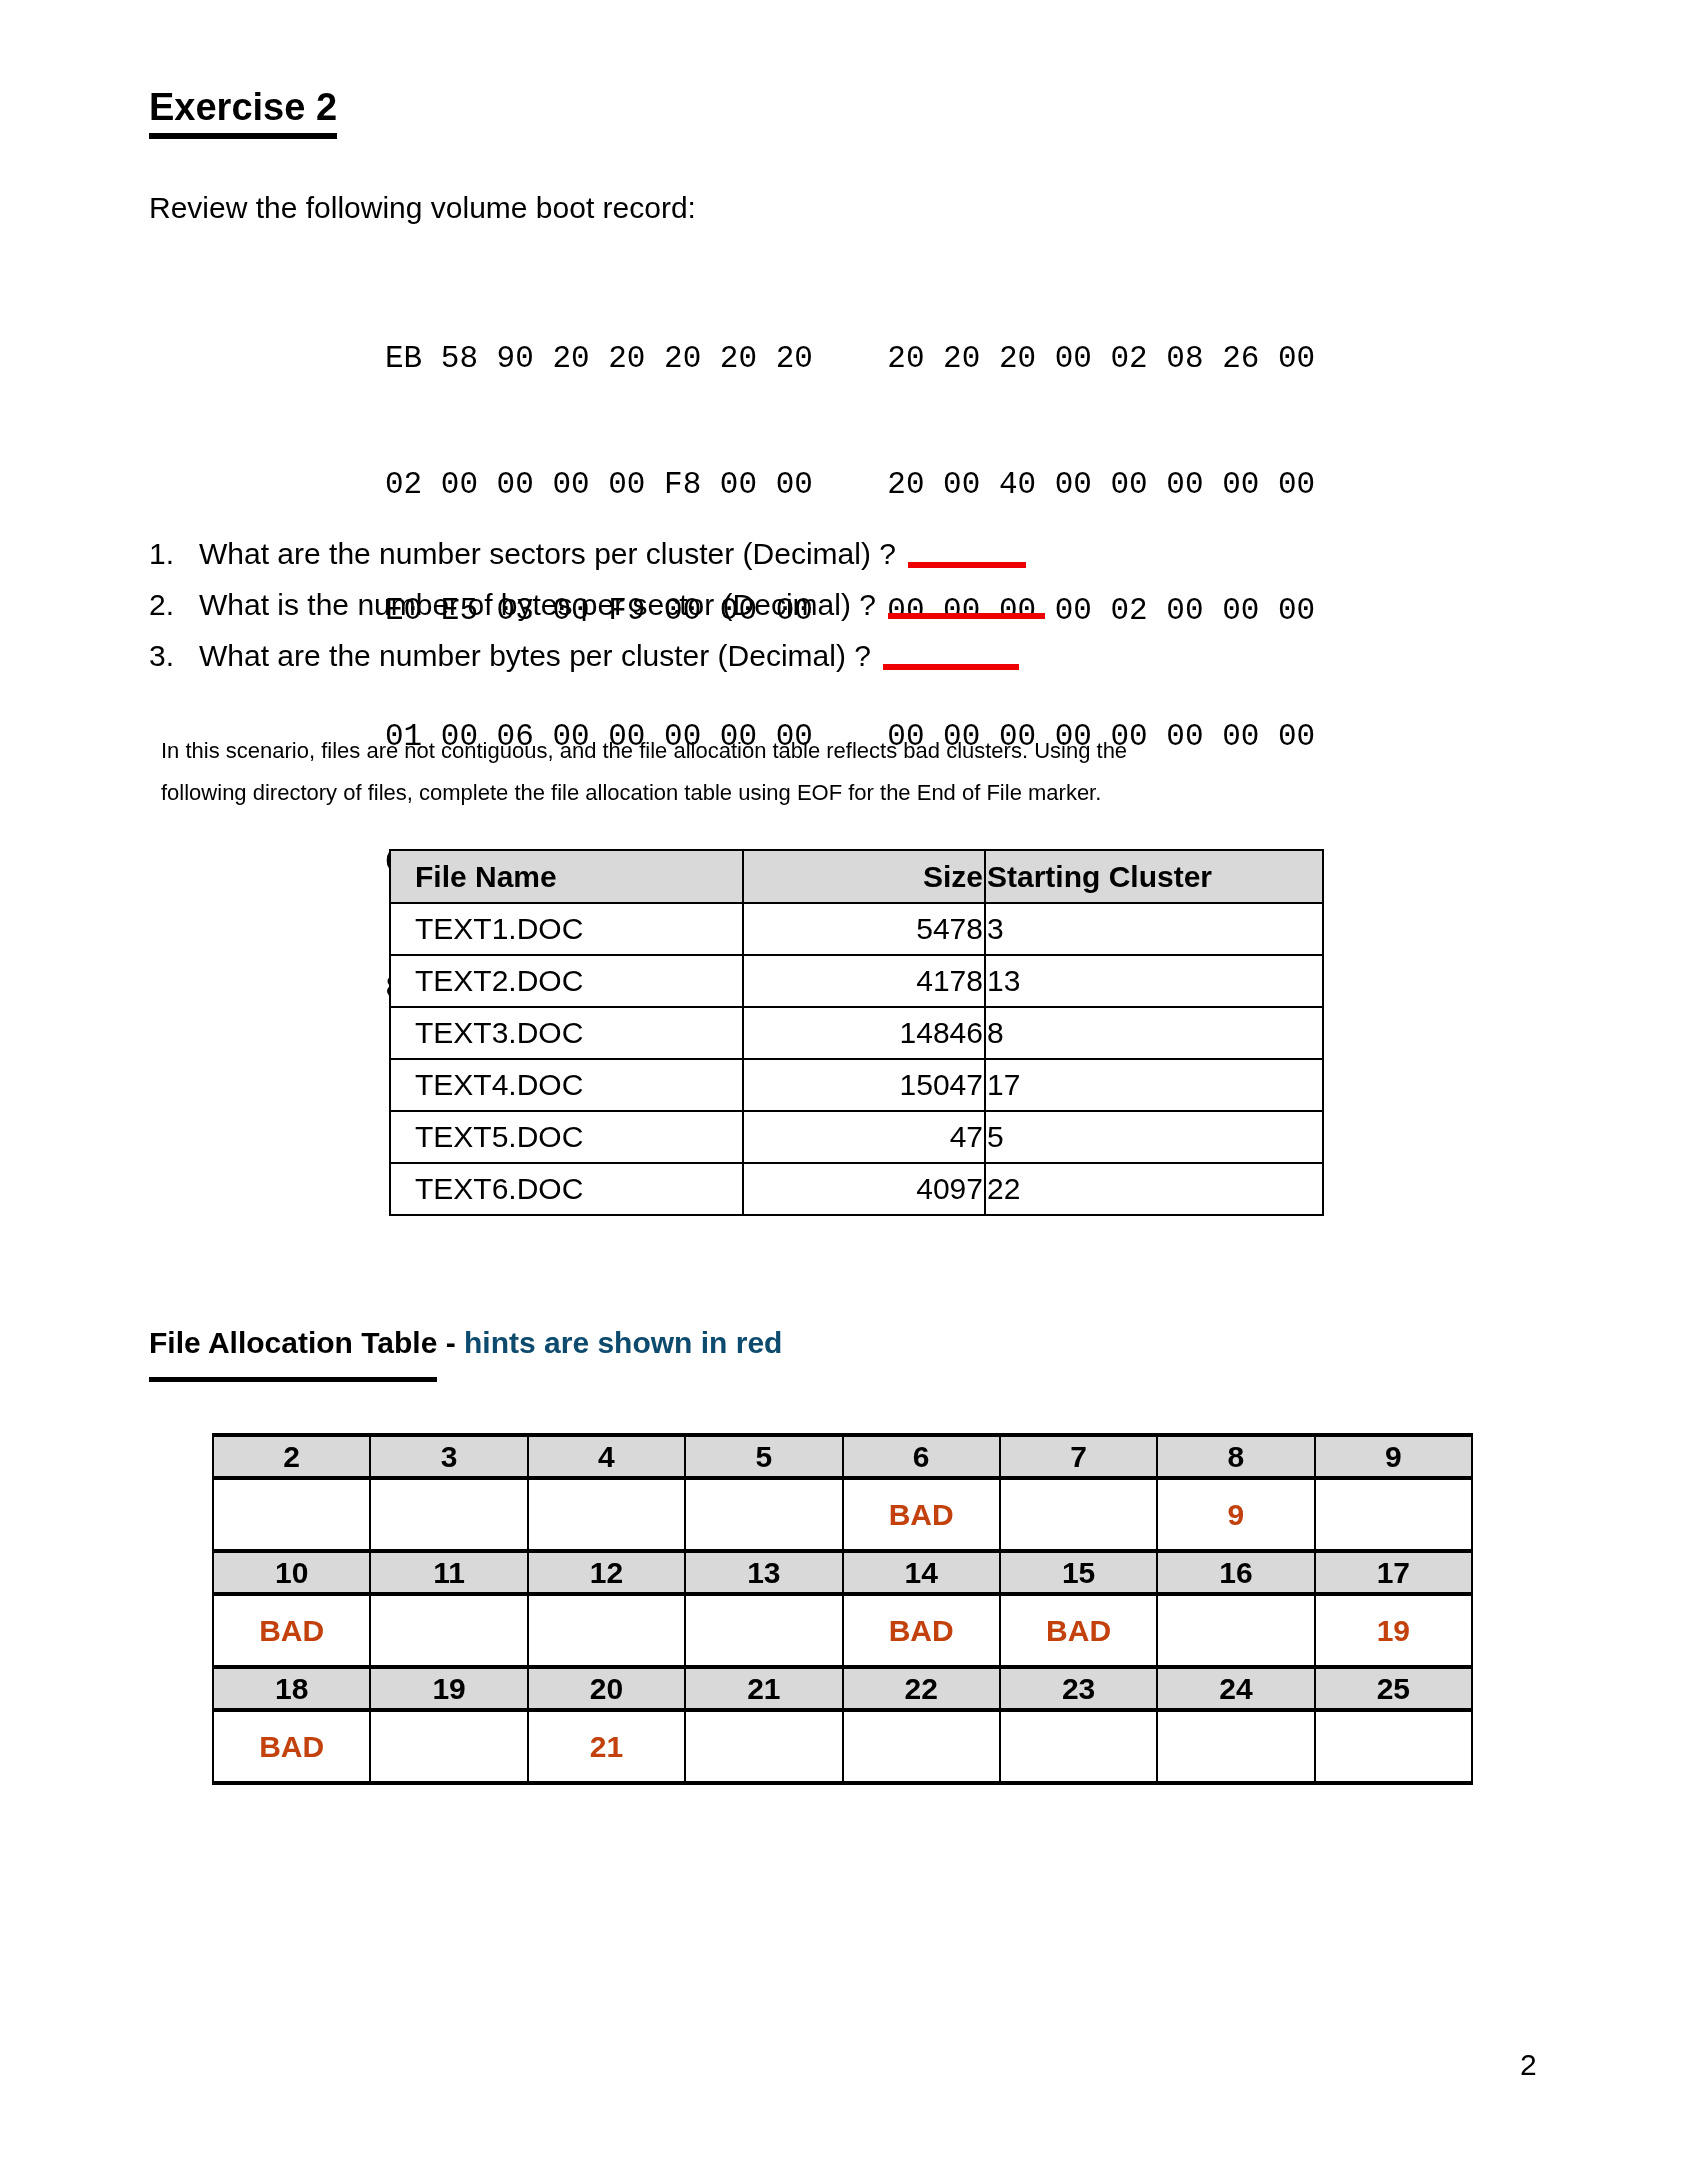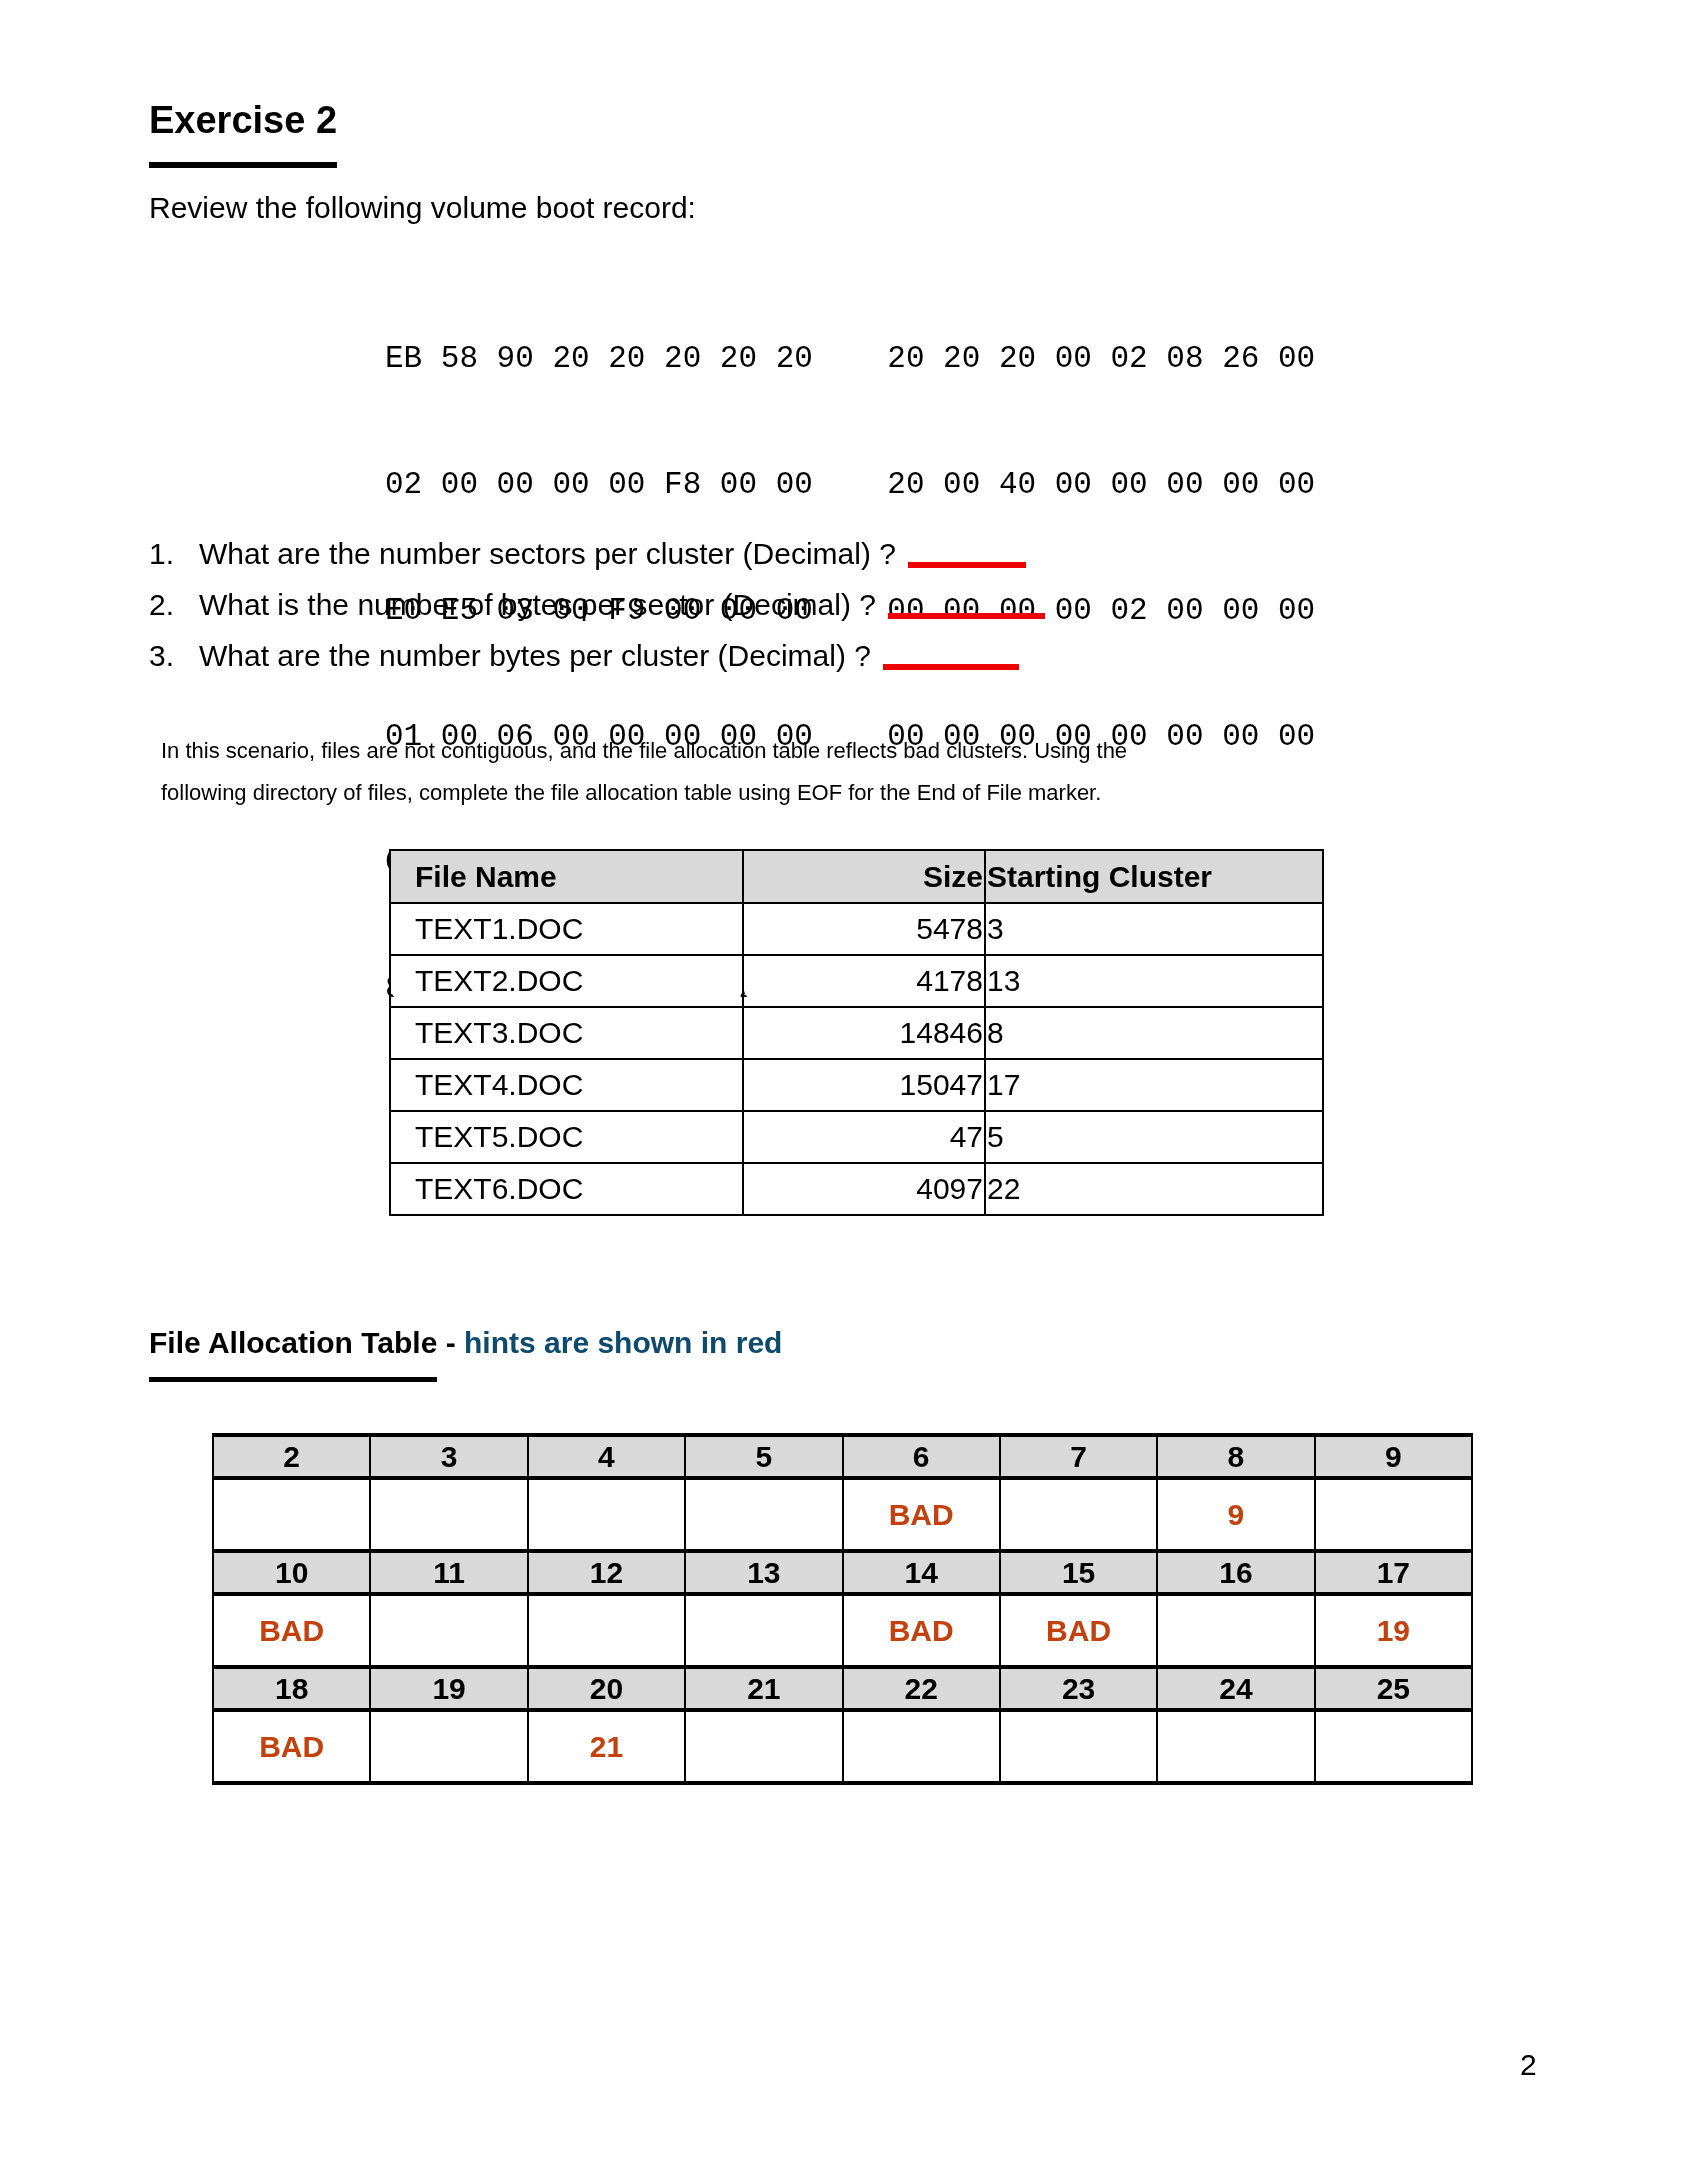--- a/index.html
+++ b/index.html
@@ -6,24 +6,24 @@
   body {
     width: 1687px; height: 2183px;
     background: #ffffff;
     color: #000000;
     font-family: "Liberation Sans", sans-serif;
     position: relative;
     overflow: hidden;
   }
 
   .title {
-    position: absolute; left: 149px; top: 99px;
+    position: absolute; left: 149px; top: 86px;
     font-size: 38px; font-weight: bold;
     border-bottom: 6px solid #000;
-    padding-bottom: 20px;
+    padding-bottom: 4px;
     display: inline-block;
   }
 
   .intro {
     position: absolute; left: 149px; top: 191px;
     font-size: 30px;
   }
 
   .hexdump {
     position: absolute; left: 385px; top: 254px;
@@ -56,21 +56,21 @@
     font-size: 30px;
   }
   .file-table th, .file-table td {
     border: 2.6px solid #000;
     overflow: hidden;
   }
   .file-table th {
     background: #d9d9d9;
     height: 49px; font-weight: bold;
   }
-  .file-table td { height: 48px; background: #ffffff; border-radius: 23px; }
+  .file-table td { height: 48px; background: #ffffff; }
   .file-table .c-name  { width: 326px; text-align: left; padding-left: 24px; }
   .file-table .c-size  { width: 238px; text-align: right; }
   .file-table .c-clust { width: 334px; text-align: left; }
 
   .fat-heading {
     position: absolute; left: 149px; top: 1326px;
     font-size: 30px; font-weight: bold;
   }
   .fat-heading .u {
     border-bottom: 5.3px solid #000;

